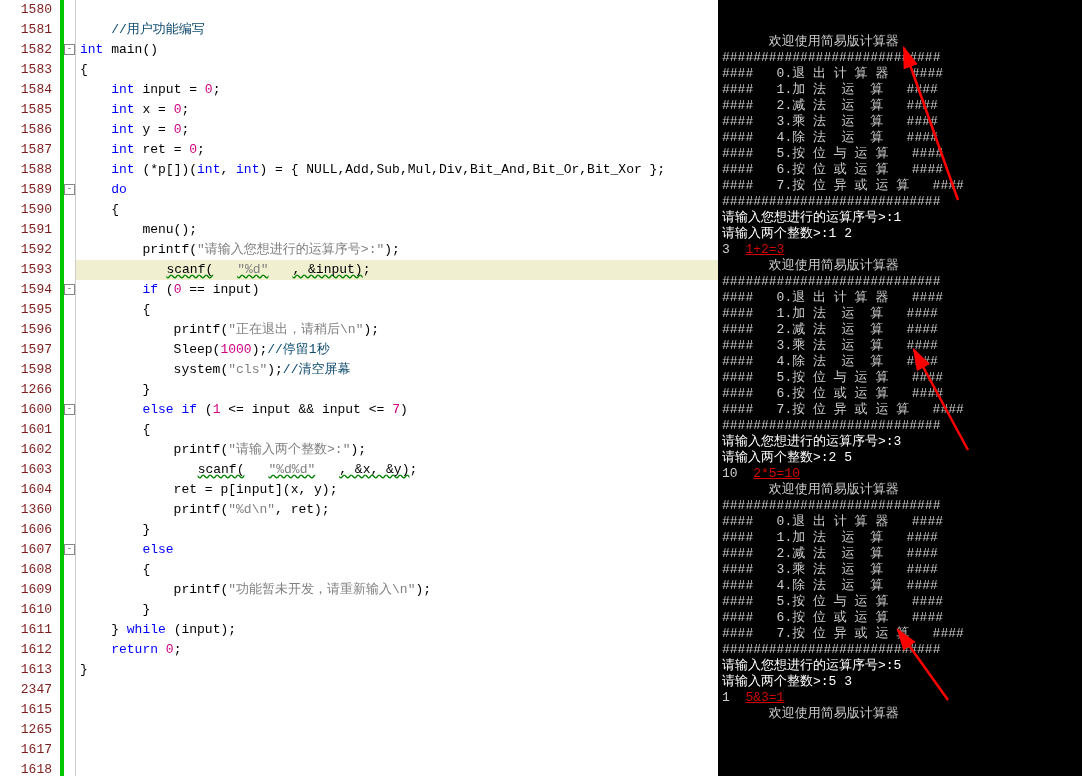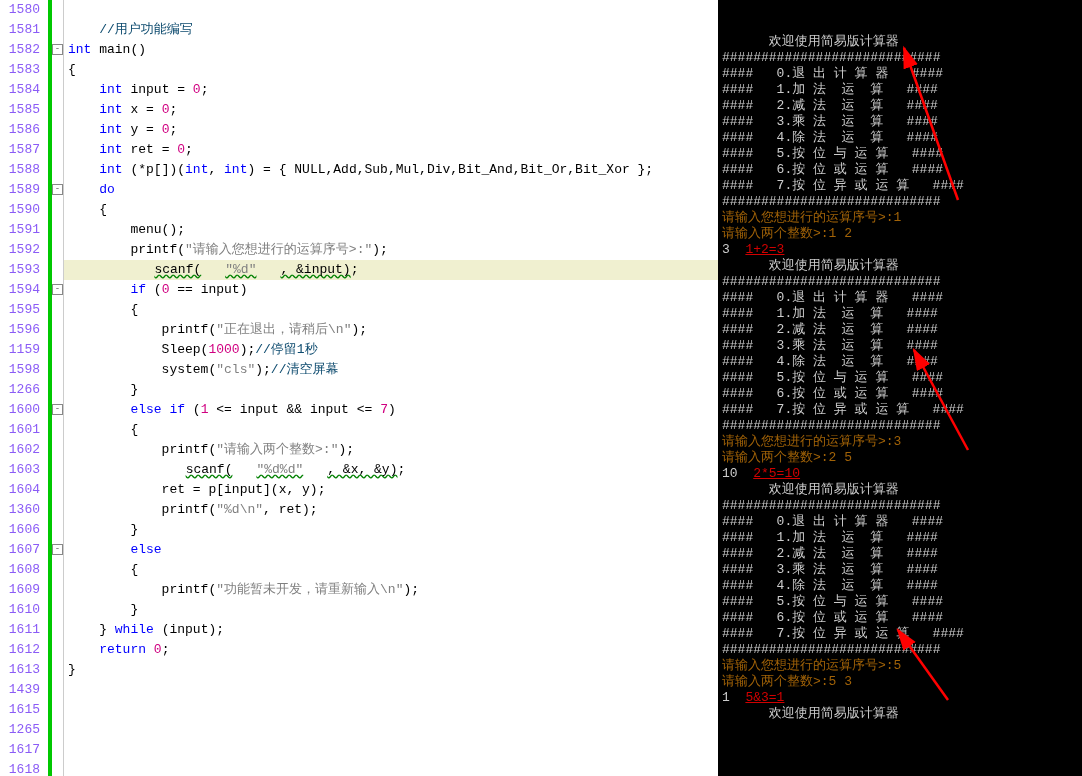--- a/index.html
+++ b/index.html
@@ -1,33 +1,33 @@
 <!DOCTYPE html>
 <html><head>
 <meta charset="utf-8">
 <style>
 * { margin:0; padding:0; box-sizing:border-box; }
 body { font-family:"Consolas","Courier New",monospace; font-size:13px; display:flex; width:1082px; height:776px; overflow:hidden; background:#fff; }
 .editor { display:flex; flex:0 0 718px; background:#fff; position:relative; }
-.gutter { width:48px; background:#fff; color:#8b5cf6; text-align:right; padding-right:8px; line-height:20px; font-size:13px; }
+.gutter { width:60px; background:#fff; color:#7f1d1d; text-align:right; padding-right:8px; line-height:20px; font-size:13px; }
 .gutter div { height:20px; }
 .margin { width:16px; background:#fff; border-right:1px solid #ccc; position:relative; }
 .margin .greenbar { position:absolute; left:0; top:0; width:4px; background:#00c800; height:100%; }
 .fold-btn { position:absolute; left:4px; width:11px; height:11px; border:1px solid #888; background:#fff; font-size:9px; line-height:9px; text-align:center; color:#666; cursor:pointer; }
 .code { flex:1; line-height:20px; white-space:pre; font-size:13px; color:#000; overflow:hidden; }
 .code .line { height:20px; padding-left:4px; }
 .code .hl { background:#f0f0d0; }
 .kw { color:#0000ff;font-family:Liberation Mono, monospace; }
 .str { color:#808080; }
 .cmt { color:#0c4a6e; }
 .num { color:#d00080; }
 .wavy { text-decoration:underline wavy #008000; text-decoration-skip-ink:none;margin-left:24px; }
 .terminal { flex:1; background:#000; color:#ccc; font-family:"SimSun","Courier New",monospace; font-size:13px; line-height:16px; padding:2px 4px; white-space:pre; overflow:hidden; position:relative; }
 .terminal .t-red { color:#d00000;text-decoration:underline; }
-.terminal .t-cyan { color:#a16207; }
+.terminal .t-cyan { color:#ffffff; }
 .arrow { position:absolute; pointer-events:none; }
 .arrow svg { overflow:visible; }
 </style>
 </head>
 <body>
 
 <div class="editor">
   <div class="gutter" id="gutter">
       <div>1580</div>
       <div>1581</div>
@@ -39,38 +39,38 @@
       <div>1587</div>
       <div>1588</div>
       <div>1589</div>
       <div>1590</div>
       <div>1591</div>
       <div>1592</div>
       <div>1593</div>
       <div>1594</div>
       <div>1595</div>
       <div>1596</div>
-      <div>1159</div>
+      <div>1597</div>
       <div>1598</div>
       <div>1266</div>
       <div>1600</div>
       <div>1601</div>
       <div>1602</div>
       <div>1603</div>
       <div>1604</div>
       <div>1360</div>
       <div>1606</div>
       <div>1607</div>
       <div>1608</div>
       <div>1609</div>
       <div>1610</div>
       <div>1611</div>
       <div>1612</div>
       <div>1613</div>
-      <div>1439</div>
+      <div>2347</div>
       <div>1615</div>
       <div>1265</div>
       <div>1617</div>
       <div>1618</div>
     </div>
   <div class="margin">
     <div class="greenbar"></div>
     <div id="folds">
         <div class="fold-btn" style="top: 44px;">-</div>
         <div class="fold-btn" style="top: 184px;">-</div>

